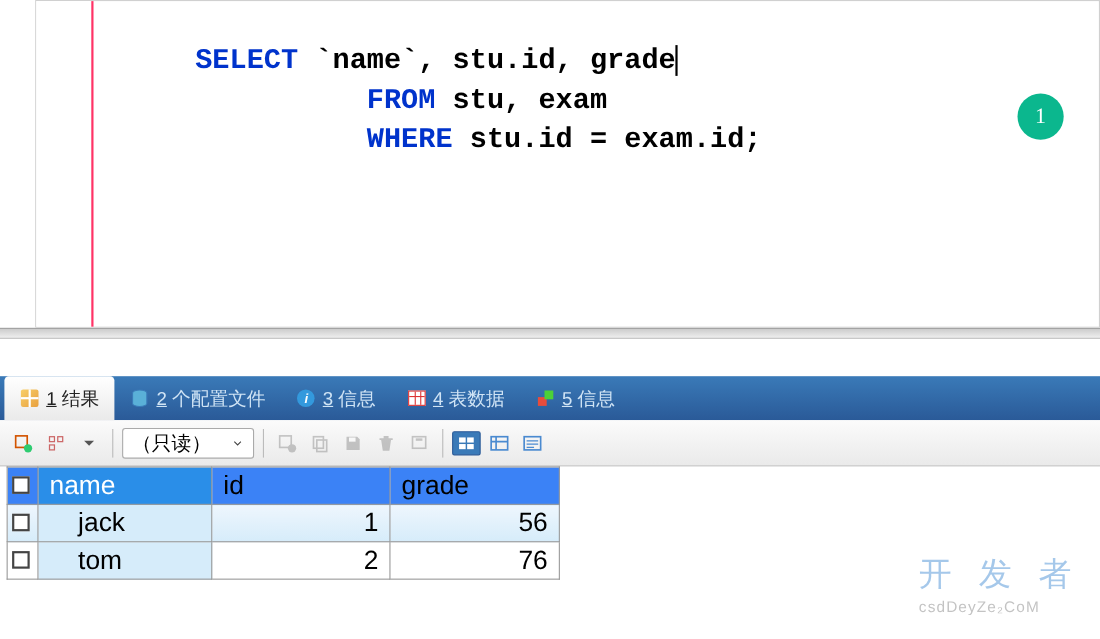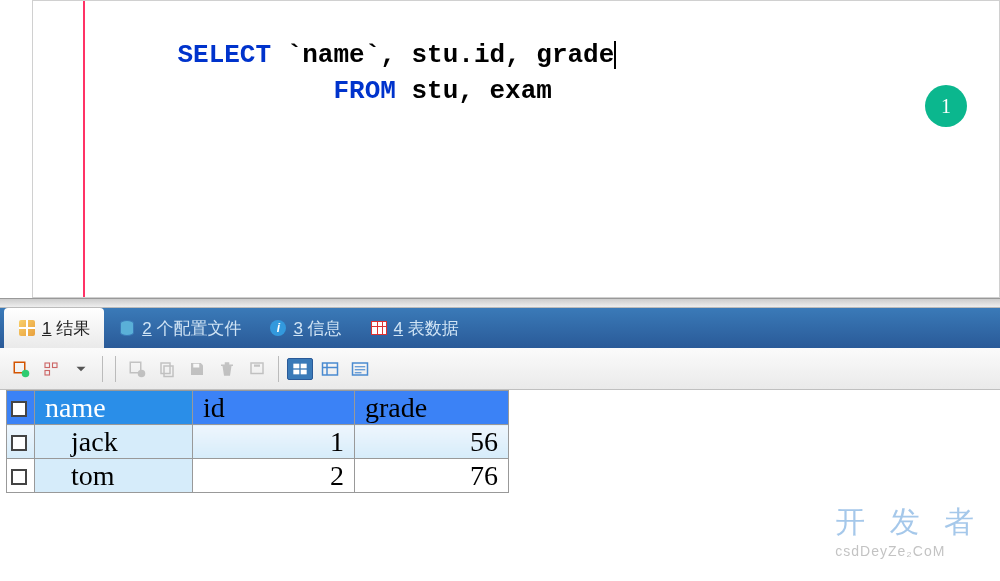--- a/index.html
+++ b/index.html
@@ -6,21 +6,21 @@
     body { width: 1000px; height: 581px; overflow: hidden; font-family: "Microsoft YaHei", sans-serif; position: relative; background: #fff; }
     .editor-area { height: 298px; background: #fff; position: relative; border: 1px solid #d0d0d0; margin-left: 32px; }
     .gutter { position: absolute; left: 0; top: 0; width: 52px; height: 100%; background: #fff; border-right: 2px solid #f36; }
     .code-line { height: 36px; display: flex; align-items: center; }
     .lineno { width: 52px; text-align: right; padding-right: 8px; color: #888; font-family: "Courier New", monospace; font-size: 26px; font-weight: bold; user-select: none; }
     .code { font-family: "Courier New", monospace; font-size: 26px; font-weight: bold; padding-left: 30px; color: #000; white-space: pre; }
     .kw { color: #0033cc; font-weight: bold; }
     .cursor { display: inline-block; width: 2px; height: 28px; background: #000; vertical-align: middle; }
     .badge { position: absolute; right: 32px; top: 84px; width: 42px; height: 42px; border-radius: 50%; background: #0bb78e; display: flex; align-items: center; justify-content: center; color: #fff; font-family: serif; font-size: 20px; }
     .divider { height: 10px; background: linear-gradient(#ccc, #eee); border-top: 1px solid #999; border-bottom: 1px solid #bbb; }
-    .tabs-bar { display: flex; align-items: center; height: 40px; background: linear-gradient(#3a7ab8, #2a5a98); padding-left: 4px; font-size: 17px; }
+    .tabs-bar { display: flex; align-items: center; height: 40px; background: linear-gradient(#3a7ab8, #2a5a98); padding-left: 4px; font-size: 17px; margin-top: 34px; }
     .tab { display: flex; align-items: center; gap: 6px; padding: 0 14px; height: 100%; color: #d0e4f5; cursor: pointer; }
     .tab.active { background: linear-gradient(#fff, #eaeaea); color: #222; border-top-left-radius: 4px; border-top-right-radius: 4px; }
     .tab .underline { text-decoration: underline; }
     .tab-icon { width: 18px; height: 18px; display: inline-flex; align-items: center; justify-content: center; }
     .icon-grid { background: linear-gradient(135deg, #f8cf6a, #e8a03e); border-radius: 2px; width: 16px; height: 16px; position: relative; }
     .icon-grid::before, .icon-grid::after { content: ""; position: absolute; background: #fff; }
     .icon-grid::before { left: 7px; top: 0; width: 2px; height: 100%; }
     .icon-grid::after { top: 7px; left: 0; height: 2px; width: 100%; }
     .icon-db { width: 14px; height: 16px; background: #5ab0d8; border-radius: 50% / 20%; border: 1px solid #3a7ab8; }
     .icon-info { width: 16px; height: 16px; border-radius: 50%; background: #3399dd; color: #fff; font-size: 12px; text-align: center; line-height: 16px; font-weight: bold; font-style: italic; }
@@ -32,21 +32,21 @@
     .icon-msg::before { content: ""; position: absolute; width: 8px; height: 8px; background: #e74c3c; left: 0; top: 6px; }
     .icon-msg::after { content: ""; position: absolute; width: 8px; height: 8px; background: #4cd137; right: 0; top: 0; }
     .toolbar { display: flex; align-items: center; height: 42px; background: linear-gradient(#fbfbfb, #eaeaea); padding-left: 8px; gap: 4px; border-bottom: 1px solid #c0c0c0; }
     .tb-btn { width: 26px; height: 26px; display: flex; align-items: center; justify-content: center; cursor: pointer; color: #555; }
     .tb-sep { width: 1px; height: 26px; background: #bbb; margin: 0 4px; }
     .readonly-select { display: flex; align-items: center; border: 1px solid #aaa; background: #fff; border-radius: 3px; height: 28px; padding: 0 8px; font-family: "Courier New", monospace; font-size: 18px; }
     .readonly-select .chev { margin-left: 18px; }
     .disabled { opacity: 0.45; }
     .view-active { background: #3a7ab8; color: #fff; border-radius: 2px; width: 26px; height: 22px; display: flex; align-items: center; justify-content: center; border: 1px solid #2a5a98; }
     .results { padding-left: 6px; }
-    .results-table { border-collapse: collapse; font-family: Liberation Serif, serif; font-size: 28px; }
+    .results-table { border-collapse: collapse; font-family: Liberation Sans, sans-serif; font-size: 24px; }
     .results-table th, .results-table td { border: 1px solid #999; height: 34px; padding: 0 10px; text-align: left; }
     .results-table th { background: #3b82f6; font-weight: normal; }
     .results-table th.name-col { background: #2a8ee8; color: #fff; }
     .results-table td.name-cell { background: #d6ecfa; padding-left: 36px; }
     .results-table td.num { text-align: right; }
     .chk-cell { width: 28px; text-align: center; padding: 0 4px !important; }
     .chk { display: inline-block; width: 16px; height: 16px; border: 2px solid #444; background: #fff; }
     .col-name { width: 158px; }
     .col-id { width: 162px; }
     .col-grade { width: 154px; }
@@ -68,20 +68,24 @@
       </div>
       <div class="code-line">
         <div class="lineno">48</div>
         <div class="code"><span>    </span><span class="kw">SELECT</span><span> `name`, stu.id, grade</span><span class="cursor"></span></div>
       </div>
       <div class="code-line">
         <div class="lineno">49</div>
         <div class="code"><span>              </span><span class="kw">FROM</span><span> stu, exam</span></div>
       </div>
       <div class="code-line">
+        <div class="lineno">50</div>
+        <div class="code"><span>              </span><span class="kw">WHERE</span><span> stu.id = exam.id;</span></div>
+      </div>
+      <div class="code-line">
         <div class="lineno">51</div>
         <div class="code"></div>
       </div>
       <div class="code-line">
         <div class="lineno">52</div>
         <div class="code"></div>
       </div>
       <div class="code-line">
         <div class="lineno">53</div>
         <div class="code"></div>
@@ -116,20 +120,26 @@
         <span class="icon-info">i</span>
       </span>
     <span><span class="underline">3</span> <span>信息</span></span>
   </div>
   <div class="tab">
     <span class="tab-icon">
         <span class="icon-table"></span>
       </span>
     <span><span class="underline">4</span> <span>表数据</span></span>
   </div>
+  <div class="tab">
+    <span class="tab-icon">
+        <span class="icon-msg"></span>
+      </span>
+    <span><span class="underline">5</span> <span>信息</span></span>
+  </div>
 </div>
 
 <div class="toolbar">
   <div class="tb-btn">
     <svg class="svg-icon" viewBox="0 0 24 24">
         <rect x="3" y="3" width="14" height="14" fill="none" stroke="#d35400" stroke-width="2"></rect>
         <circle cx="18" cy="18" r="5" fill="#2ecc71"></circle>
       </svg>
   </div>
   <div class="tb-btn">
@@ -138,20 +148,26 @@
         <rect x="4" y="14" width="6" height="6" fill="none" stroke="#c66" stroke-width="1.5"></rect>
         <rect x="14" y="4" width="6" height="6" fill="none" stroke="#c66" stroke-width="1.5"></rect>
       </svg>
   </div>
   <div class="tb-btn">
     <svg class="svg-icon" viewBox="0 0 24 24">
         <path d="M6 9 L12 15 L18 9 Z" fill="#555"></path>
       </svg>
   </div>
   <div class="tb-sep"></div>
+  <div class="readonly-select">
+    <span>（只读）</span>
+    <svg class="chev" width="12" height="12" viewBox="0 0 24 24">
+        <path d="M6 9 L12 15 L18 9" fill="none" stroke="#444" stroke-width="2"></path>
+      </svg>
+  </div>
   <div class="tb-sep"></div>
   <div class="tb-btn disabled">
     <svg class="svg-icon" viewBox="0 0 24 24">
         <rect x="3" y="3" width="14" height="14" fill="none" stroke="#888" stroke-width="2"></rect>
         <circle cx="18" cy="18" r="5" fill="#888"></circle>
       </svg>
   </div>
   <div class="tb-btn disabled">
     <svg class="svg-icon" viewBox="0 0 24 24">
         <rect x="4" y="4" width="12" height="14" fill="none" stroke="#888" stroke-width="2"></rect>

